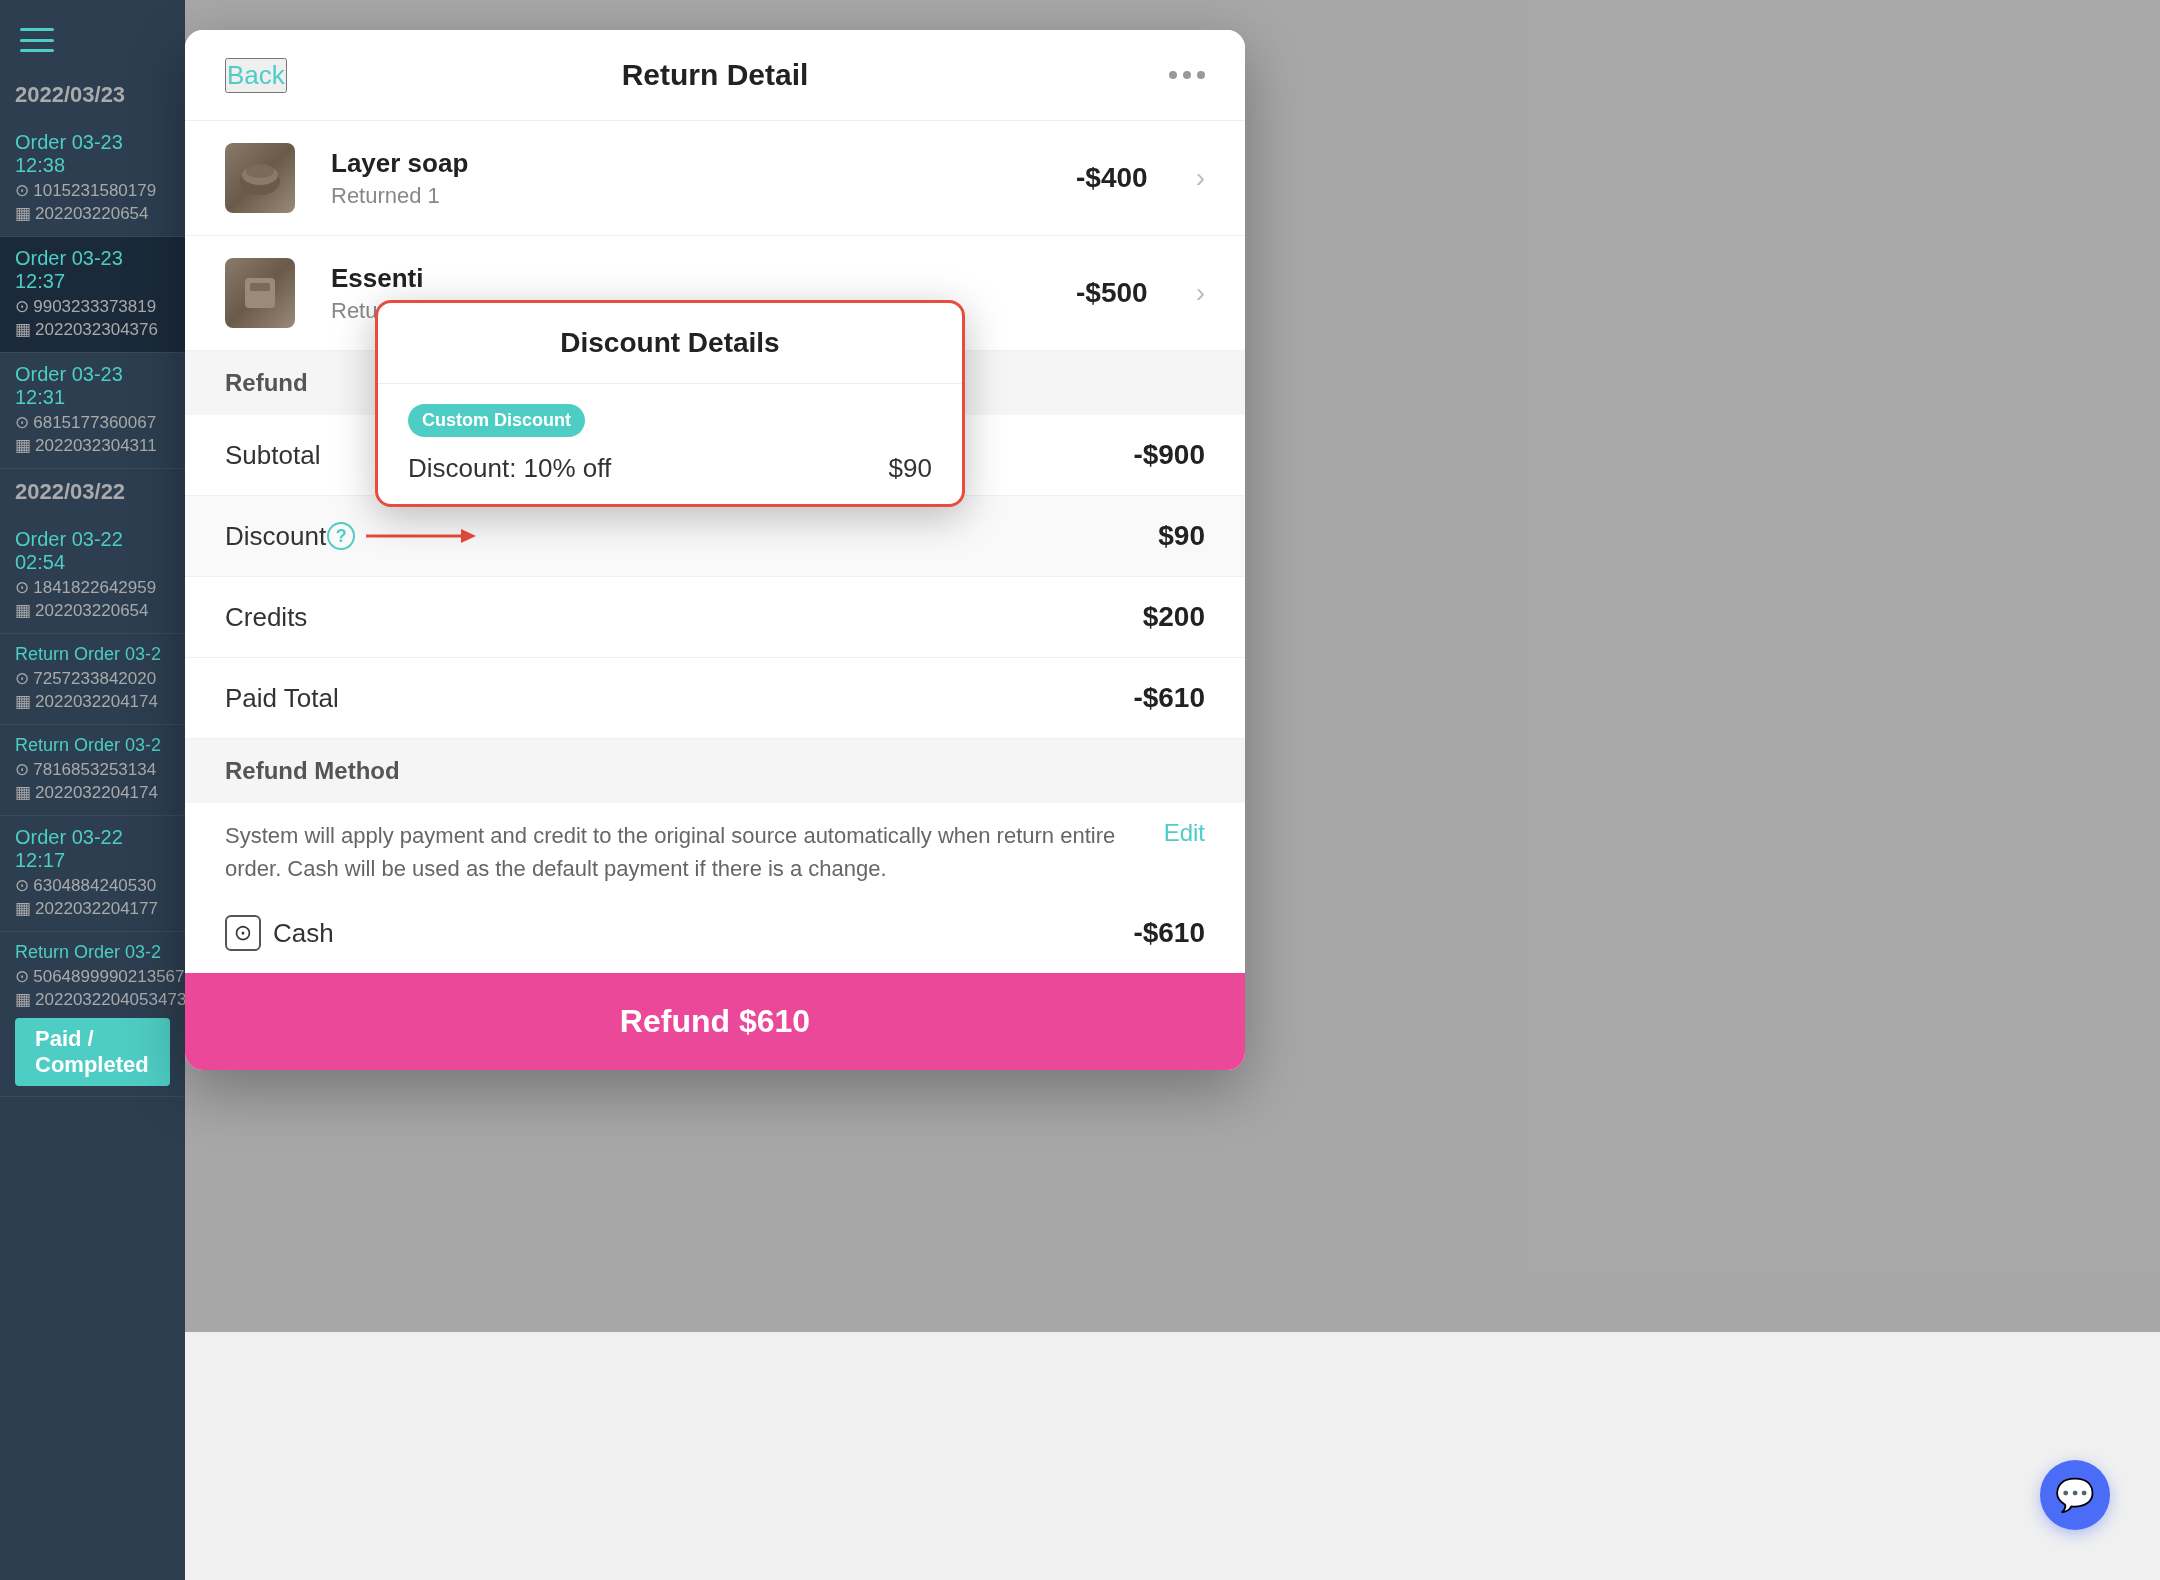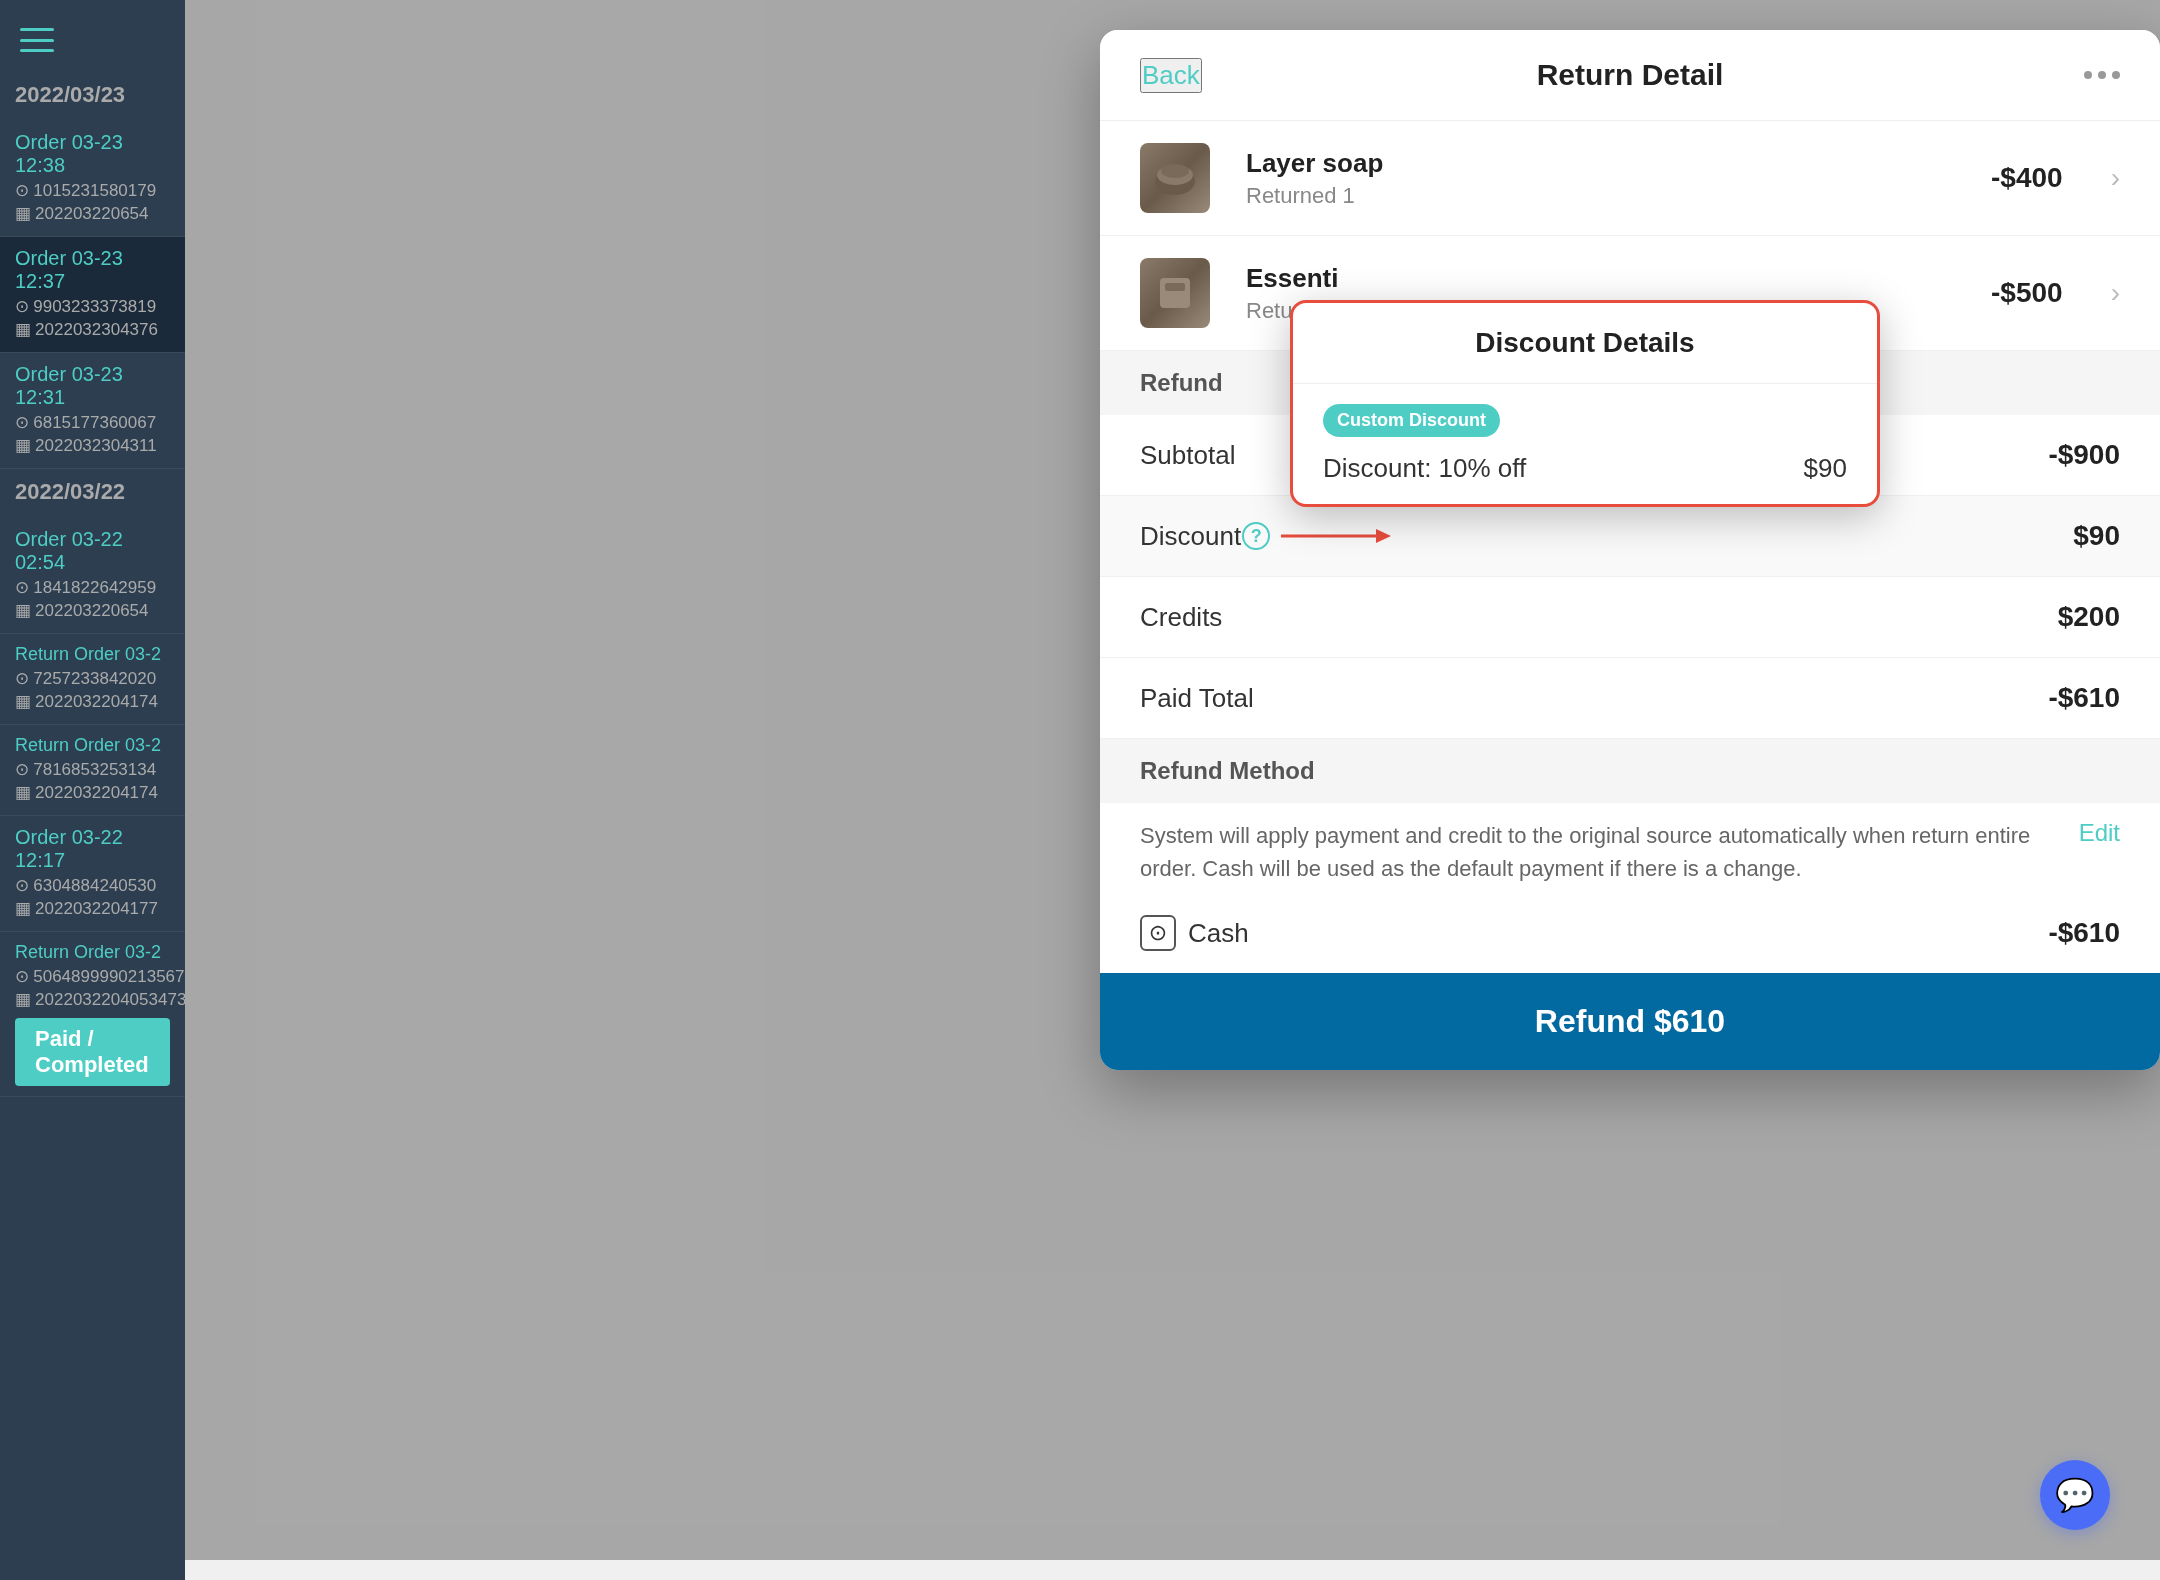--- a/index.html
+++ b/index.html
@@ -80,25 +80,25 @@
       right: 0;
       height: 1580px;
       background: #f0f0f0;
     }
 
     
     .modal-overlay {
       position: absolute;
       left: 185px; top: 0;
       right: 0;
-      height: 1560px;
+      height: 1332px;
       background: rgba(0,0,0,0.3);
       display: flex;
       align-items: flex-start;
-      justify-content: flex-end;
+      justify-content: flex-start;
       padding-top: 30px;
     }
 
     
     .modal {
       background: white;
       border-radius: 18px;
       width: 1060px;
       max-height: 1520px;
       overflow: hidden;
@@ -289,21 +289,21 @@
       border: 2px solid #555;
       border-radius: 6px;
       display: flex;
       align-items: center;
       justify-content: center;
       font-size: 22px;
     }
 
     
     .refund-btn {
-      background: #0369a1;
+      background: #ec4899;
       color: white;
       font-size: 32px;
       font-weight: 700;
       padding: 30px;
       text-align: center;
       cursor: pointer;
       border: none;
       width: 100%;
     }
 

